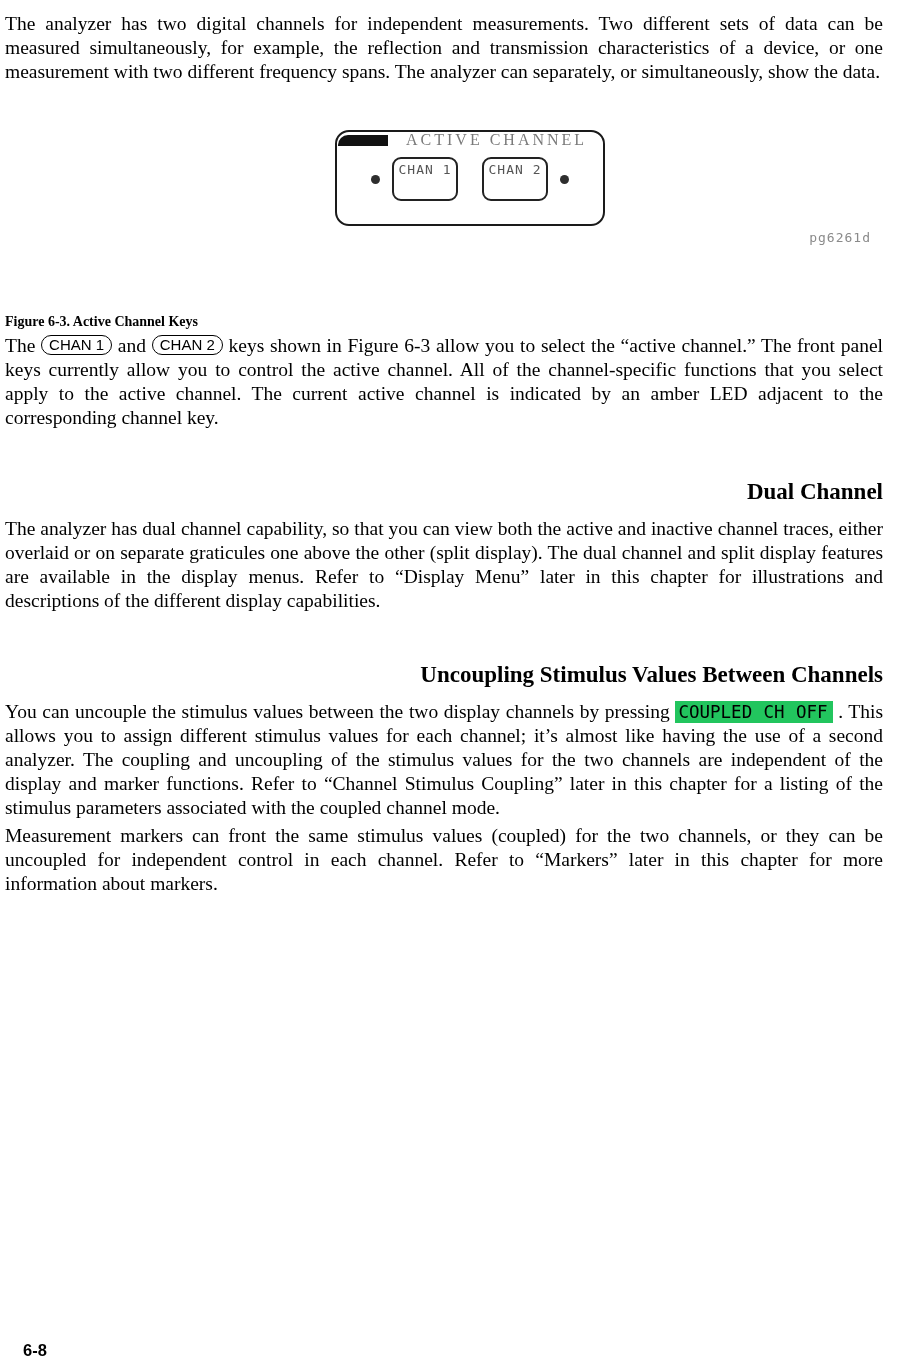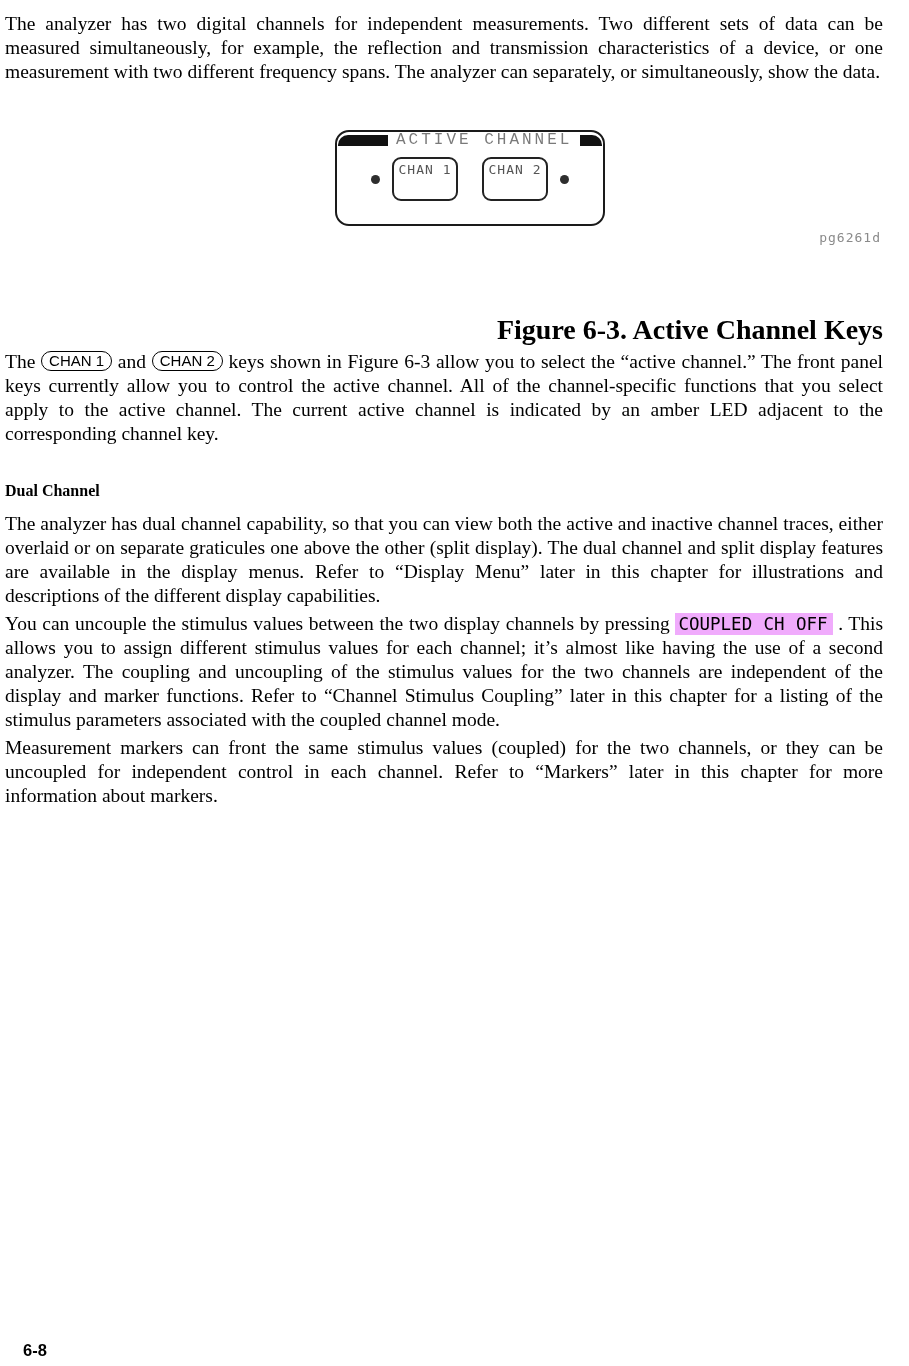--- a/index.html
+++ b/index.html
@@ -16,23 +16,24 @@
   .page {
     padding: 8px 26px 0 5px;
   }
   h1.doc-title {
     font-size: 28px;
     font-weight: bold;
     margin: 0 0 14px 0;
     letter-spacing: 0.2px;
   }
   h2.section-heading {
-    font-size: 16px;
+    font-size: 23px;
     font-weight: bold;
-    margin: 36px 0 12px 0;
+    margin: 49px 0 12px 0;
+    text-align: right;
   }
   p.body-text {
     font-size: 19.5px;
     line-height: 24px;
     text-align: justify;
     margin: 4px 0 0 0;
   }
   
   .figure-wrap {
     margin-top: 46px;
@@ -55,26 +56,26 @@
     height: 14px;
     margin-top: 1px;
   }
   .panel-bar {
     height: 11px;
     background: #111111;
   }
   .panel-bar.left { flex: 0 0 50px; border-top-left-radius: 10px; margin-left: 1px; }
   .panel-bar.right { flex: 1 1 auto; border-top-right-radius: 10px; margin-right: 1px; }
   .panel-label {
-    font-family: Liberation Mono, monospace;
+    font-family: Liberation Serif, serif;
     font-size: 16px;
     color: #7a7a7a;
     letter-spacing: 3px;
     white-space: nowrap;
-    padding: 0 8px;
+    padding: 0 18px;
   }
   .panel-body {
     display: flex;
     justify-content: center;
     align-items: center;
     margin-top: 10px;
   }
   .led {
     width: 9px;
     height: 9px;
@@ -94,51 +95,51 @@
     padding-top: 3px;
     font-family: "DejaVu Sans Mono", monospace;
     font-size: 13px;
     color: #555555;
     letter-spacing: 1px;
   }
   .chan-btn:first-of-type { margin-left: 22px; }
   .chan-btn:last-of-type { margin-right: 22px; }
   .figure-code {
     position: absolute;
-    right: 2px;
+    right: 12px;
     top: 100px;
     font-family: "DejaVu Sans Mono", monospace;
     font-size: 13px;
     color: #8a8a8a;
     letter-spacing: 1px;
   }
   .figure-caption {
-    text-align: right;
-    font-size: 28px;
+    text-align: left;
+    font-size: 14px;
     font-weight: bold;
     margin: 34px 0 0 0;
   }
   .after-caption { margin-top: 33px; }
   
   .keycap {
     display: inline-block;
     border: 1.6px solid #000000;
     border-radius: 10px;
     padding: 0 7px 1px 7px;
     font-family: "Liberation Sans", sans-serif;
     font-size: 15px;
     line-height: 17px;
     position: relative;
     top: -2px;
     white-space: nowrap;
   }
   .softkey {
     font-family: "DejaVu Sans Mono", monospace;
     font-size: 17.5px;
-    background: #f0abfc;
+    background: #22c55e;
     padding: 1px 5px 1px 3px;
     white-space: nowrap;
   }
   
   .footer {
     position: absolute;
     left: 23px;
     bottom: 6px;
     font-family: "Liberation Sans", sans-serif;
     font-weight: bold;
@@ -175,20 +176,21 @@
 
   <div class="figure-caption">Figure 6-3. Active Channel Keys</div>
 
   <p class="body-text after-caption">
     <span>The </span><span class="keycap">CHAN 1</span><span> and </span><span class="keycap">CHAN 2</span><span> keys shown in Figure 6-3 allow you to select the “active channel.”  The front panel keys currently allow you to control the active channel.  All of the channel-specific functions that you select apply to the active channel.  The current active channel is indicated by an amber LED adjacent to the corresponding channel key.</span>
   </p>
 
   <h2 class="section-heading">Dual Channel</h2>
   <p class="body-text">The analyzer has dual channel capability, so that you can view both the active and inactive channel traces, either overlaid or on separate graticules one above the other (split display). The dual channel and split display features are available in the display menus.  Refer to “Display Menu” later in this chapter for illustrations and descriptions of the different display capabilities.</p>
 
+  <h2 class="section-heading">Uncoupling Stimulus Values Between Channels</h2>
   <p class="body-text">
     <span>You can uncouple the stimulus values between the two display channels by pressing </span><span class="softkey">COUPLED CH OFF</span><span> .  This allows you to assign different stimulus values for each channel; it’s almost like having the use of a second analyzer.  The coupling and uncoupling of the stimulus values for the two channels are independent of the display and marker functions.  Refer to “Channel Stimulus Coupling” later in this chapter for a listing of the stimulus parameters associated with the coupled channel mode.</span>
   </p>
 
   <p class="body-text">Measurement markers can front the same stimulus values (coupled) for the two channels, or they can be uncoupled for independent control in each channel.  Refer to “Markers” later in this chapter for more information about markers.</p>
 
 </div>
 
 <div class="footer">
   <span class="page-num">6-8</span>

